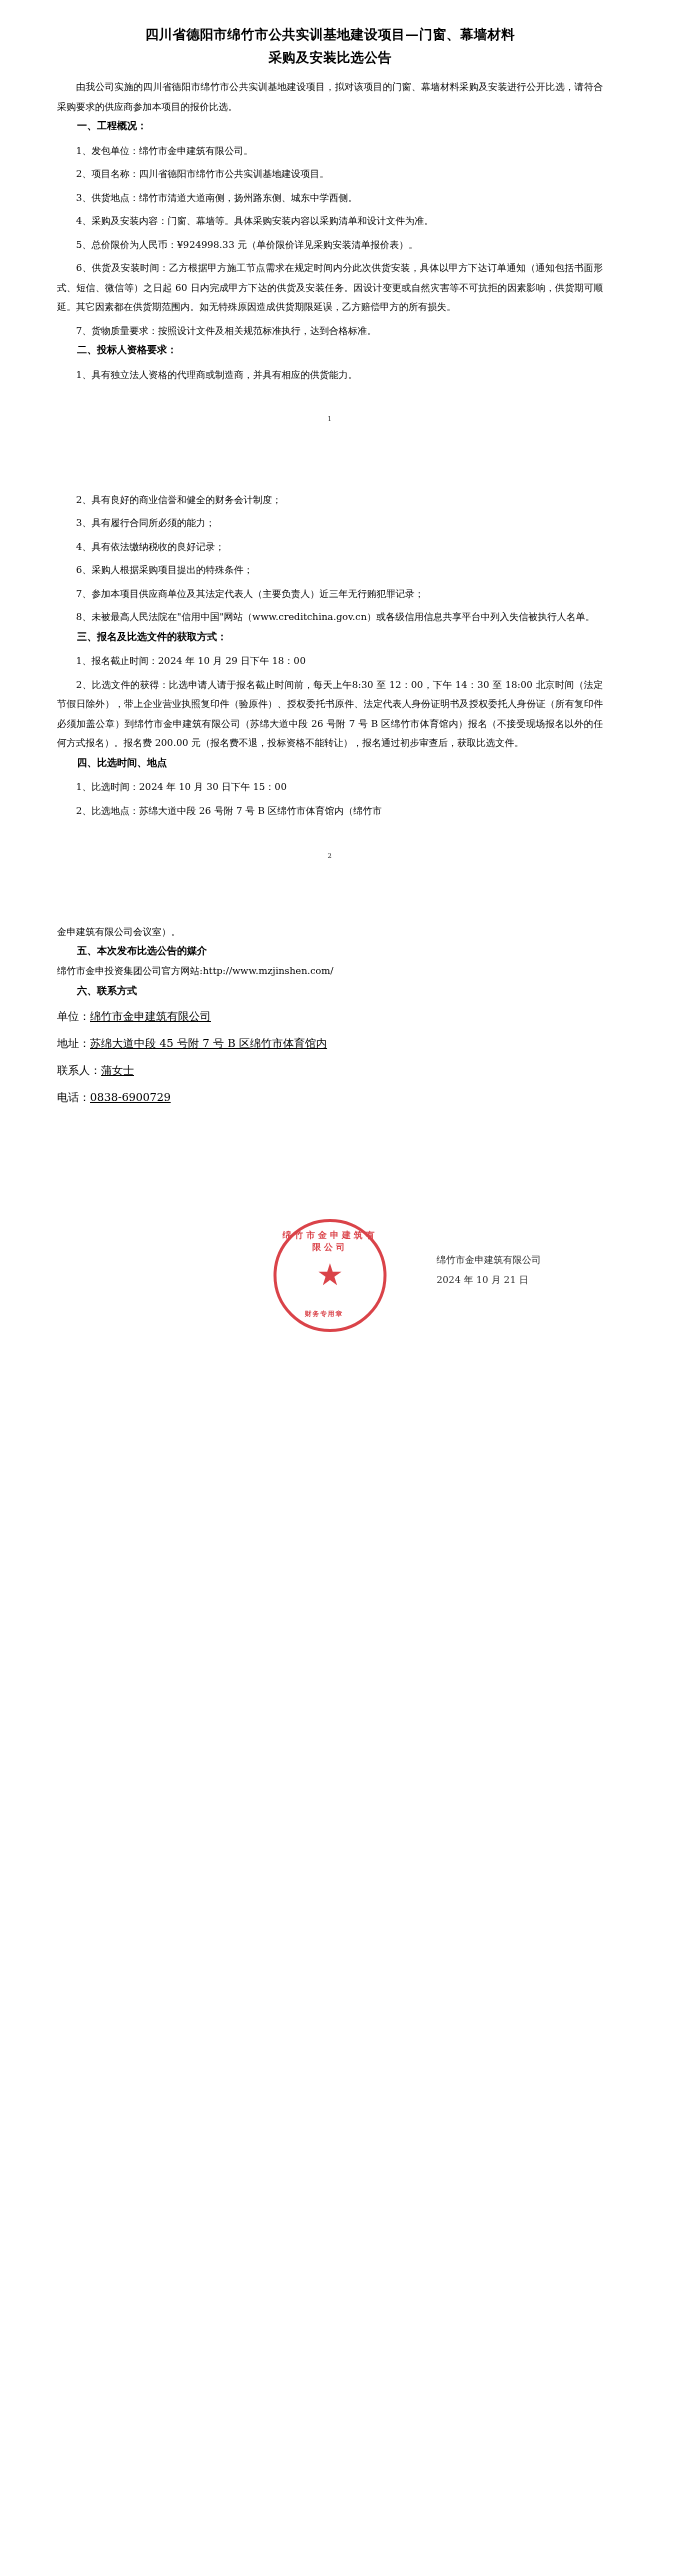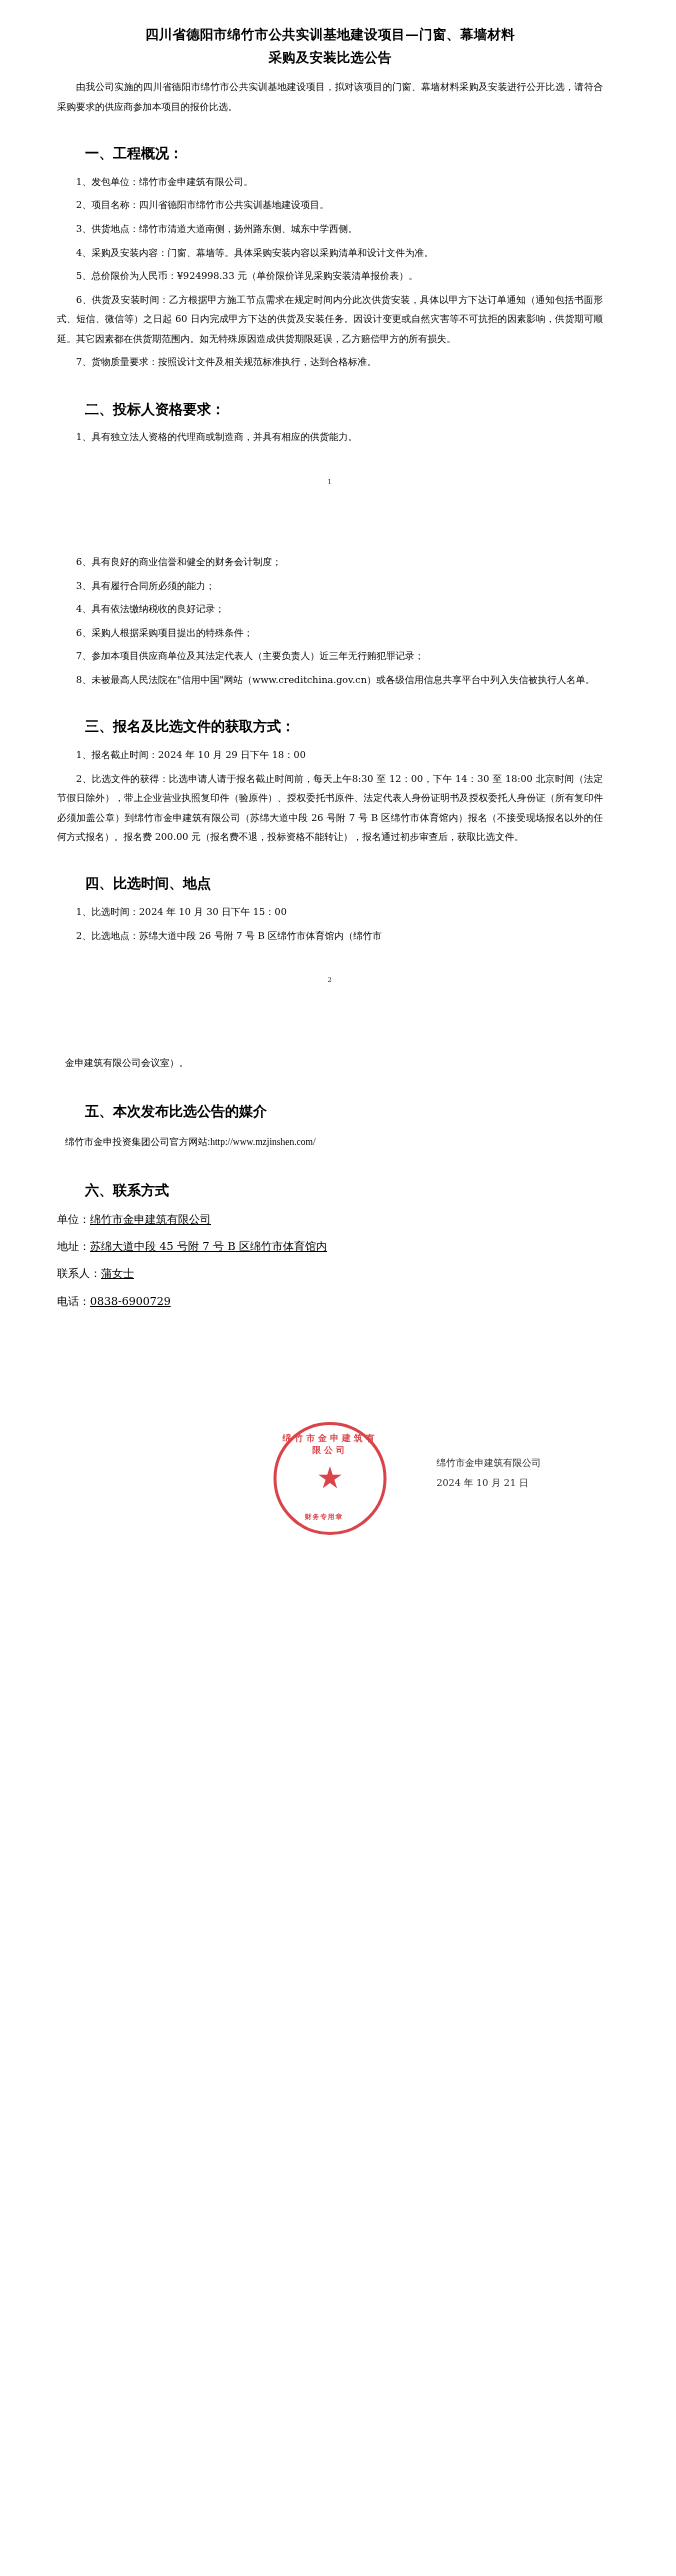--- a/index.html
+++ b/index.html
@@ -39,24 +39,24 @@
   }
   p.body {
     font-size: 9.5px;
     line-height: 2.05;
     margin: 7.2px 0 0 0;
     text-align: justify;
     text-justify: inter-ideograph;
     text-indent: 2em;
   }
   .section-h {
-    font-size: 14px;
-    font-weight: bold;
-    line-height: 2.05;
-    margin: 23px 0 0 0;
+    font-size: 10px;
+    font-weight: bold;
+    line-height: 2.05;
+    margin: 0 0 0 0;
     text-indent: 2em;
   }
   .item {
     font-size: 9.5px;
     line-height: 2.05;
     margin: 4.1px 0 0 0;
     text-align: justify;
     text-justify: inter-ideograph;
     text-indent: 2em;
   }
@@ -69,23 +69,22 @@
     color: #222;
     margin-top: 31px;
     letter-spacing: 0.5px;
   }
   .gap-lg {
     height: 62px;
   }
   .tail-line {
     font-size: 9.5px;
     line-height: 2.05;
-    margin: 8px;
+    margin: 0;
     text-indent: 0;
-    font-family: Liberation Serif, serif;
   }
   .contact-line {
     font-size: 11px;
     line-height: 2.2;
     margin: 3.1px 0 0 0;
     text-indent: 0;
   }
   .sign-block {
     margin-top: 77px;
     position: relative;
@@ -168,21 +167,21 @@
 
     <p class="section-h">二、投标人资格要求：</p>
     <p class="item">1、具有独立法人资格的代理商或制造商，并具有相应的供货能力。</p>
 
     <div class="pagenum">1</div>
   </div>
 
   <div class="gap-lg"></div>
 
   <div class="sheet" style="padding-top:0;">
-    <p class="item">6、具有良好的商业信誉和健全的财务会计制度；</p>
+    <p class="item">2、具有良好的商业信誉和健全的财务会计制度；</p>
     <p class="item">3、具有履行合同所必须的能力；</p>
     <p class="item">4、具有依法缴纳税收的良好记录；</p>
     <p class="item">6、采购人根据采购项目提出的特殊条件；</p>
     <p class="item">7、参加本项目供应商单位及其法定代表人（主要负责人）近三年无行贿犯罪记录；</p>
     <p class="item">8、未被最高人民法院在"信用中国"网站（www.creditchina.gov.cn）或各级信用信息共享平台中列入失信被执行人名单。</p>
 
     <p class="section-h">三、报名及比选文件的获取方式：</p>
     <p class="item">1、报名截止时间：2024 年 10 月 29 日下午 18：00</p>
     <p class="item">2、比选文件的获得：比选申请人请于报名截止时间前，每天上午8:30 至 12：00，下午 14：30 至 18:00 北京时间（法定节假日除外），带上企业营业执照复印件（验原件）、授权委托书原件、法定代表人身份证明书及授权委托人身份证（所有复印件必须加盖公章）到绵竹市金申建筑有限公司（苏绵大道中段 26 号附 7 号 B 区绵竹市体育馆内）报名（不接受现场报名以外的任何方式报名）。报名费 200.00 元（报名费不退，投标资格不能转让），报名通过初步审查后，获取比选文件。</p>
 

